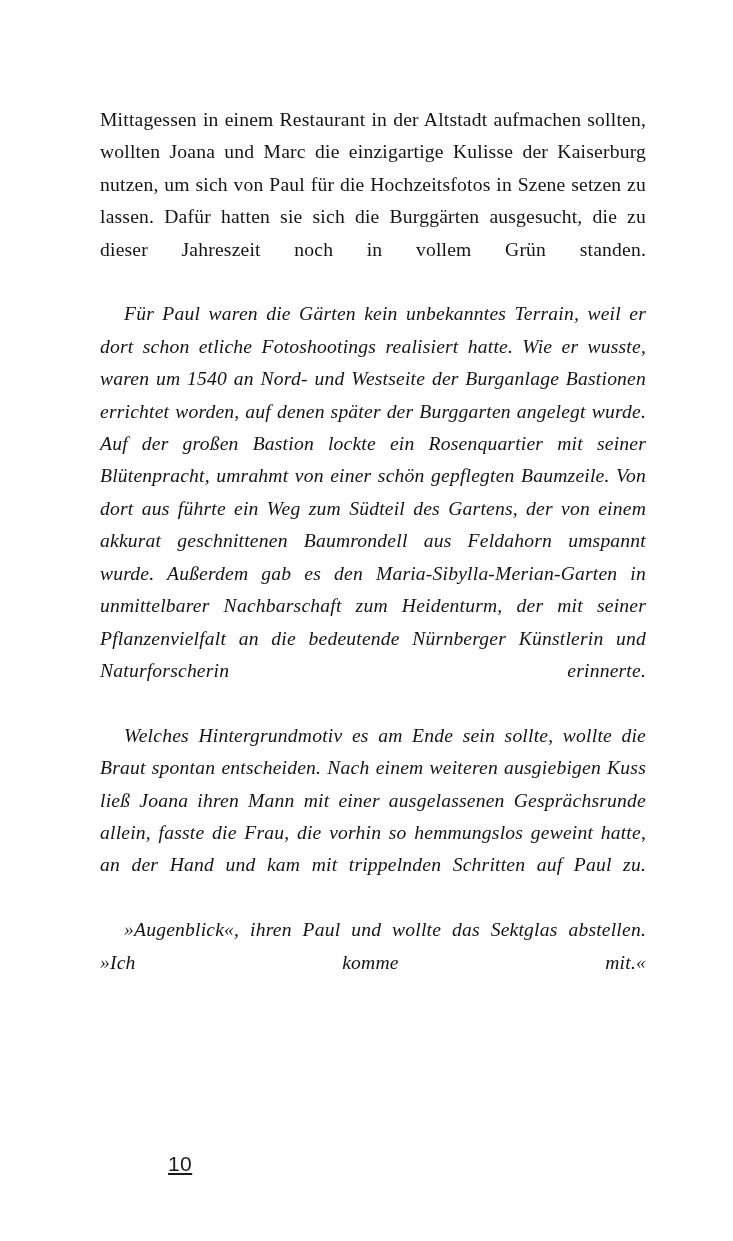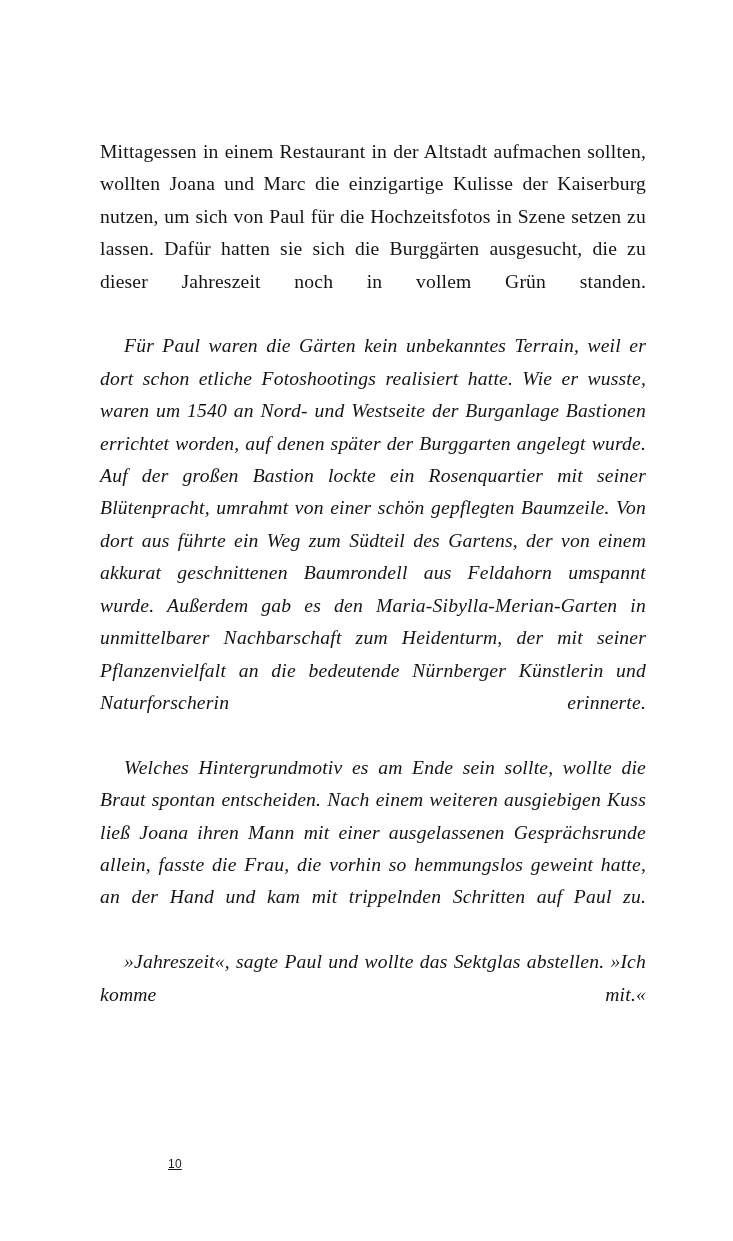--- a/index.html
+++ b/index.html
@@ -41,21 +41,20 @@
     text-justify: inter-word;
     hyphens: none;
     letter-spacing: 0.01em;
     word-spacing: 0.01em;
     color: #141414;
   }
 
   
   .para.no-indent {
     text-indent: 0;
-    margin-top: 32px;
   }
   .para.indent {
     text-indent: 24px;
     font-style: italic;
   }
 
   
   .para::after {
     content: "";
     display: inline-block;
@@ -63,34 +62,34 @@
   }
   .para.flush::after {
     content: none;
   }
 
   .folio {
     position: absolute;
     left: 168px;
     top: 1154px;
     font-family: "Liberation Sans", "DejaVu Sans", sans-serif;
-    font-size: 12px;
+    font-size: 21px;
     line-height: 20px;
     color: #1a1a1a;
     letter-spacing: 0.02em;
     text-decoration: underline;
   }
 </style>
 </head>
 <body>
 
 <div class="page">
 
   <div class="text-block">
     <p class="para no-indent">Mittagessen in einem Restaurant in der Altstadt aufmachen sollten, wollten Joana und Marc die einzigartige Kulisse der Kaiserburg nutzen, um sich von Paul für die Hochzeitsfotos in Szene setzen zu lassen. Dafür hatten sie sich die Burggärten ausgesucht, die zu dieser Jahreszeit noch in vollem Grün standen.</p>
     <p class="para indent">Für Paul waren die Gärten kein unbekanntes Terrain, weil er dort schon etliche Fotoshootings realisiert hatte. Wie er wusste, waren um 1540 an Nord- und Westseite der Burganlage Bastionen errichtet worden, auf denen später der Burggarten angelegt wurde. Auf der großen Bastion lockte ein Rosenquartier mit seiner Blütenpracht, umrahmt von einer schön gepflegten Baumzeile. Von dort aus führte ein Weg zum Südteil des Gartens, der von einem akkurat geschnittenen Baumrondell aus Feldahorn umspannt wurde. Außerdem gab es den Maria-Sibylla-Merian-Garten in unmittelbarer Nachbarschaft zum Heidenturm, der mit seiner Pflanzenvielfalt an die bedeutende Nürnberger Künstlerin und Naturforscherin erinnerte.</p>
     <p class="para indent">Welches Hintergrundmotiv es am Ende sein sollte, wollte die Braut spontan entscheiden. Nach einem weiteren ausgiebigen Kuss ließ Joana ihren Mann mit einer ausgelassenen Gesprächsrunde allein, fasste die Frau, die vorhin so hemmungslos geweint hatte, an der Hand und kam mit trippelnden Schritten auf Paul zu.</p>
-    <p class="para indent">»Jahreszeit«, sagte Paul und wollte das Sektglas abstellen. »Ich komme mit.«</p>
+    <p class="para indent">»Augenblick«, ihren Paul und wollte das Sektglas abstellen. »Ich komme mit.«</p>
   </div>
 
   <div class="folio">10</div>
 
 </div>
 
 </body></html>

